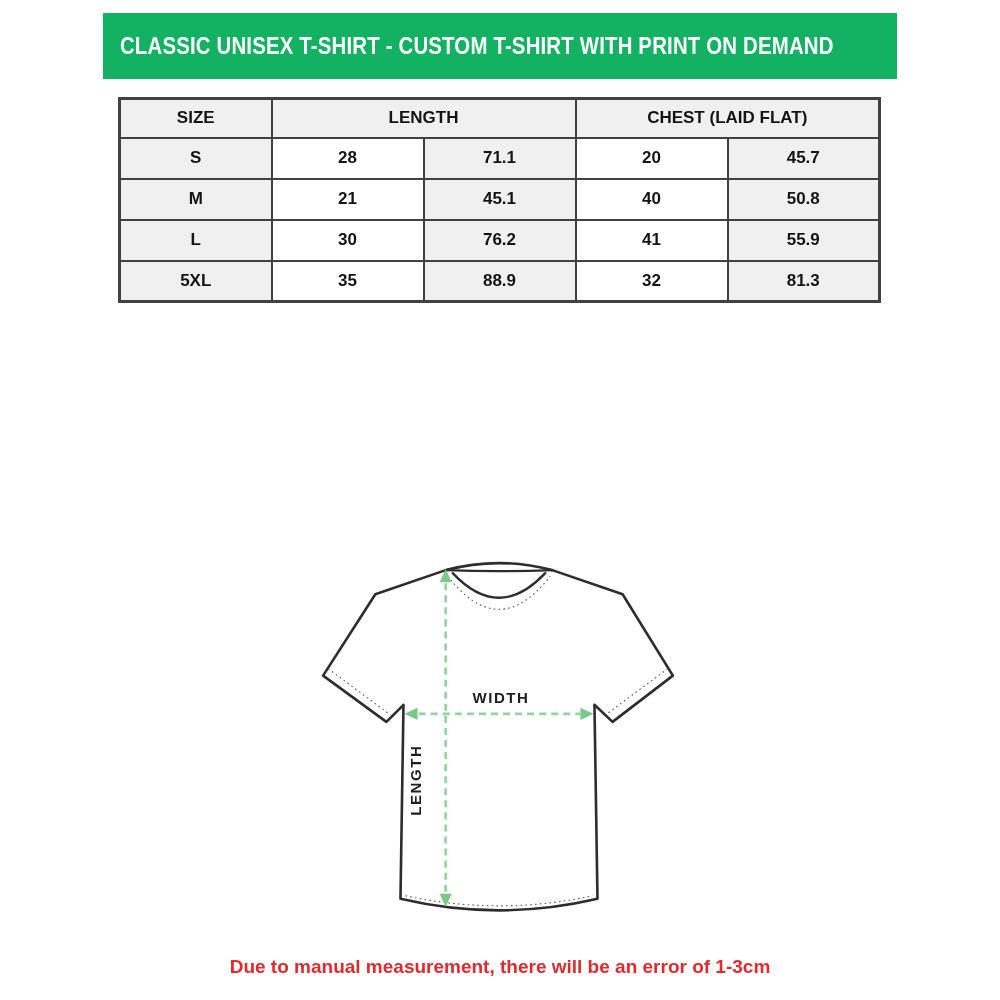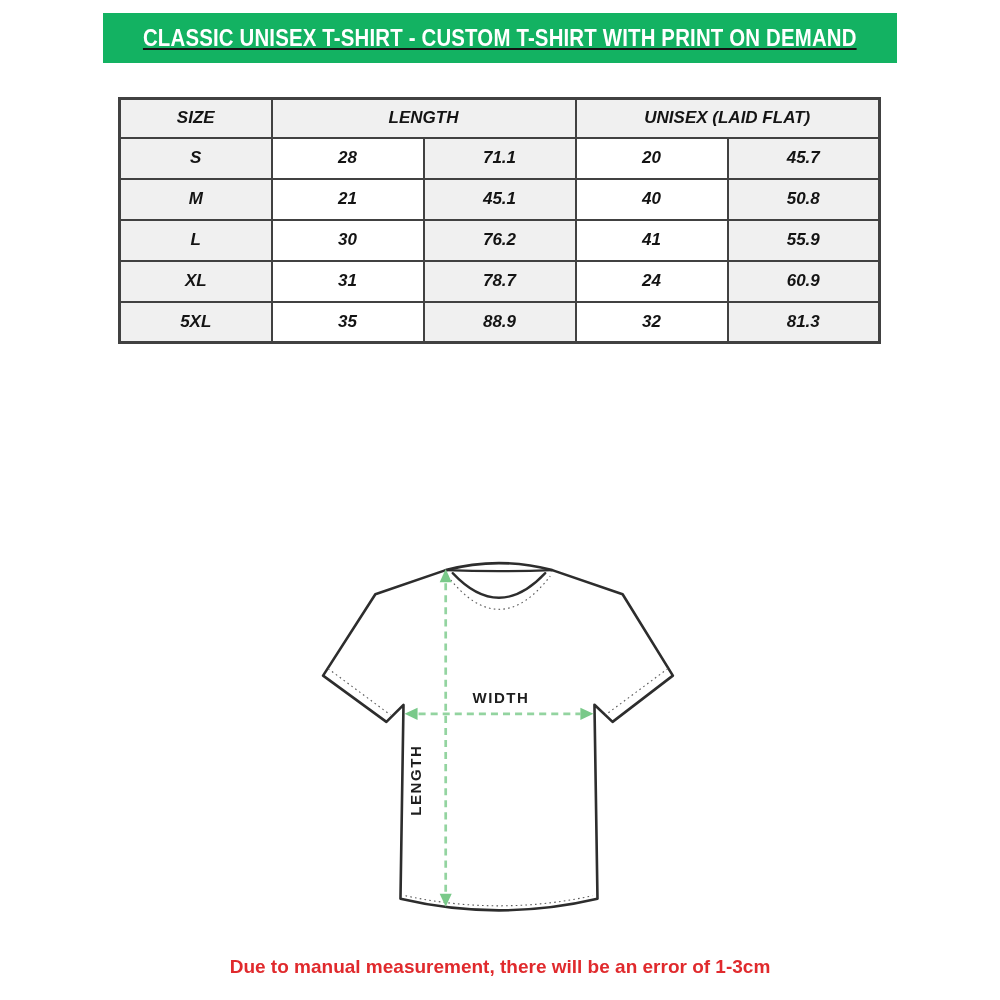--- a/index.html
+++ b/index.html
@@ -18,40 +18,40 @@
   *{margin:0;padding:0;box-sizing:border-box;}
   html,body{background:#ffffff;}
   body{
     width:1000px;height:1000px;position:relative;overflow:hidden;
     font-family:"Liberation Sans","DejaVu Sans",sans-serif;color:var(--ink);
   }
   .page{position:absolute;inset:0;}
 
   
   .banner{
-    position:absolute;left:103px;top:13px;width:794px;height:50px;
+    position:absolute;left:103px;top:13px;width:794px;height:66px;
     background:var(--banner-bg);
-    display:flex;align-items:center;justify-content:center;text-decoration:underline;
+    display:flex;align-items:center;justify-content:flex-end;
   }
   .banner-title{
     color:var(--banner-fg);font-weight:bold;font-size:24px;line-height:1;
     white-space:nowrap;letter-spacing:.2px;
     transform:scaleX(.85);transform-origin:center;
   }
 
   
   table.size-table{
     position:absolute;left:118px;top:97px;width:763px;
     border-collapse:collapse;table-layout:fixed;
     border:3px solid var(--table-border);
   }
   .size-table th,.size-table td{
     border:2px solid var(--table-border);
     text-align:center;vertical-align:middle;
-    font-weight:bold;color:var(--ink);font-style:italic;
+    font-weight:bold;color:var(--ink);
   }
   .size-table th{height:39px;background:var(--cell-gray);font-size:17px;}
   .size-table td{height:41px;background:var(--cell-white);font-size:17px;}
   .size-table td.gray{background:var(--cell-gray);}
 
   
   svg.shirt{position:absolute;left:308px;top:546px;width:392px;height:392px;}
   .tee-fill{fill:#ffffff;stroke:var(--outline);stroke-width:2.6;stroke-linejoin:round;}
   .tee-line{fill:none;stroke:var(--outline);stroke-width:2.3;stroke-linecap:round;}
   .stitch{fill:none;stroke:var(--stitch);stroke-width:1.1;stroke-dasharray:1.6 3.2;}
@@ -82,21 +82,21 @@
       <col style="width:20%">
         <col style="width:20%">
         <col style="width:20%">
       <col style="width:20%">
         <col style="width:20%">
     </colgroup>
     <thead>
       <tr>
         <th>SIZE</th>
         <th colspan="2">LENGTH</th>
-        <th colspan="2">UNISEX (LAID FLAT)</th>
+        <th colspan="2">CHEST (LAID FLAT)</th>
       </tr>
     </thead>
     <tbody id="size-rows">
         <tr>
           <td class="gray">S</td>
           <td>28</td>
           <td class="gray">71.1</td>
           <td>20</td>
           <td class="gray">45.7</td>
         </tr>
@@ -106,27 +106,20 @@
           <td class="gray">45.1</td>
           <td>40</td>
           <td class="gray">50.8</td>
         </tr>
         <tr>
           <td class="gray">L</td>
           <td>30</td>
           <td class="gray">76.2</td>
           <td>41</td>
           <td class="gray">55.9</td>
-        </tr>
-        <tr>
-          <td class="gray">XL</td>
-          <td>31</td>
-          <td class="gray">78.7</td>
-          <td>24</td>
-          <td class="gray">60.9</td>
         </tr>
         <tr>
           <td class="gray">5XL</td>
           <td>35</td>
           <td class="gray">88.9</td>
           <td>32</td>
           <td class="gray">81.3</td>
         </tr>
       </tbody>
   </table>

